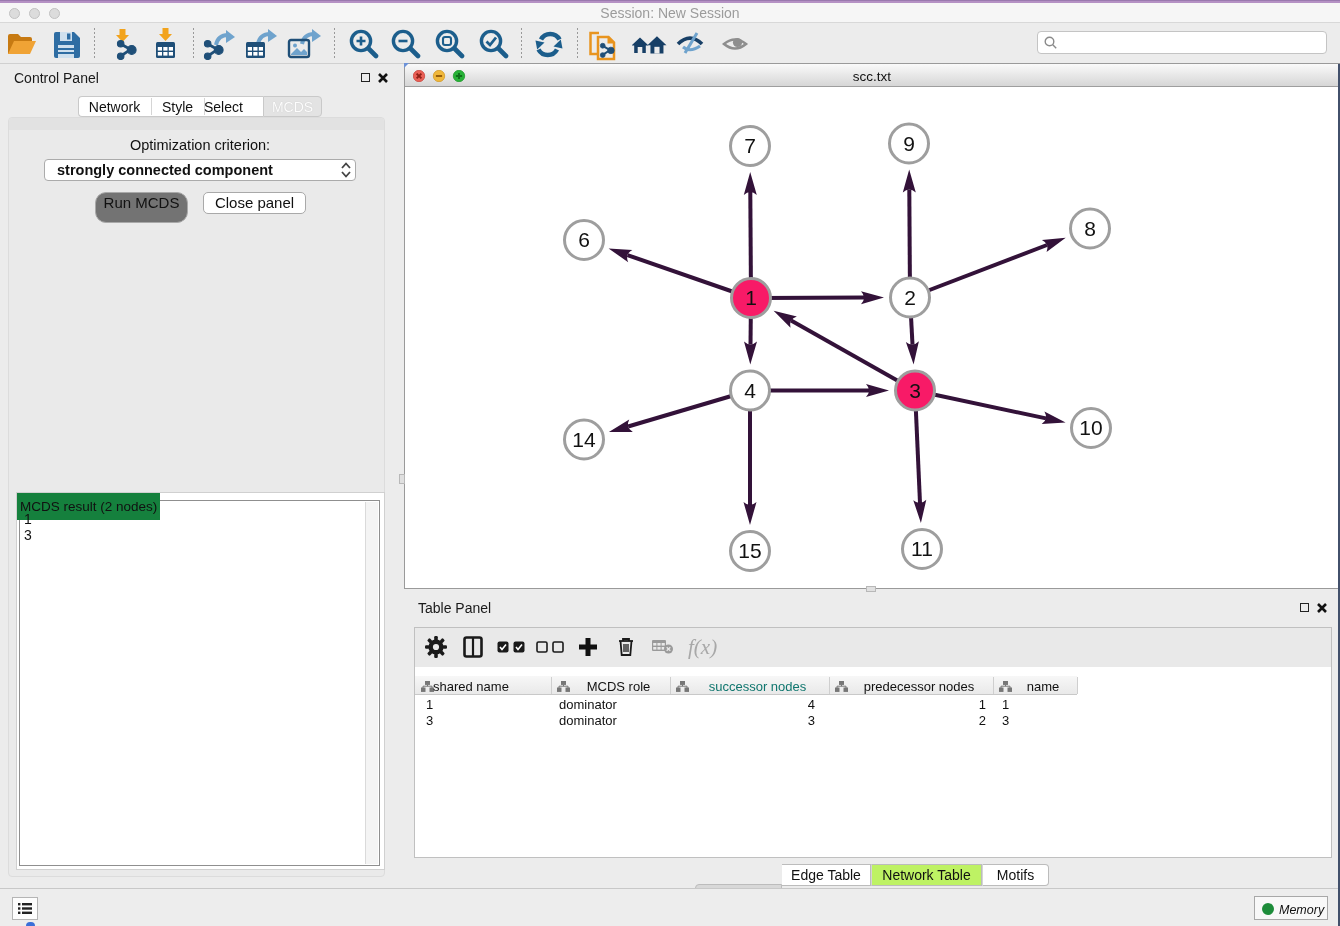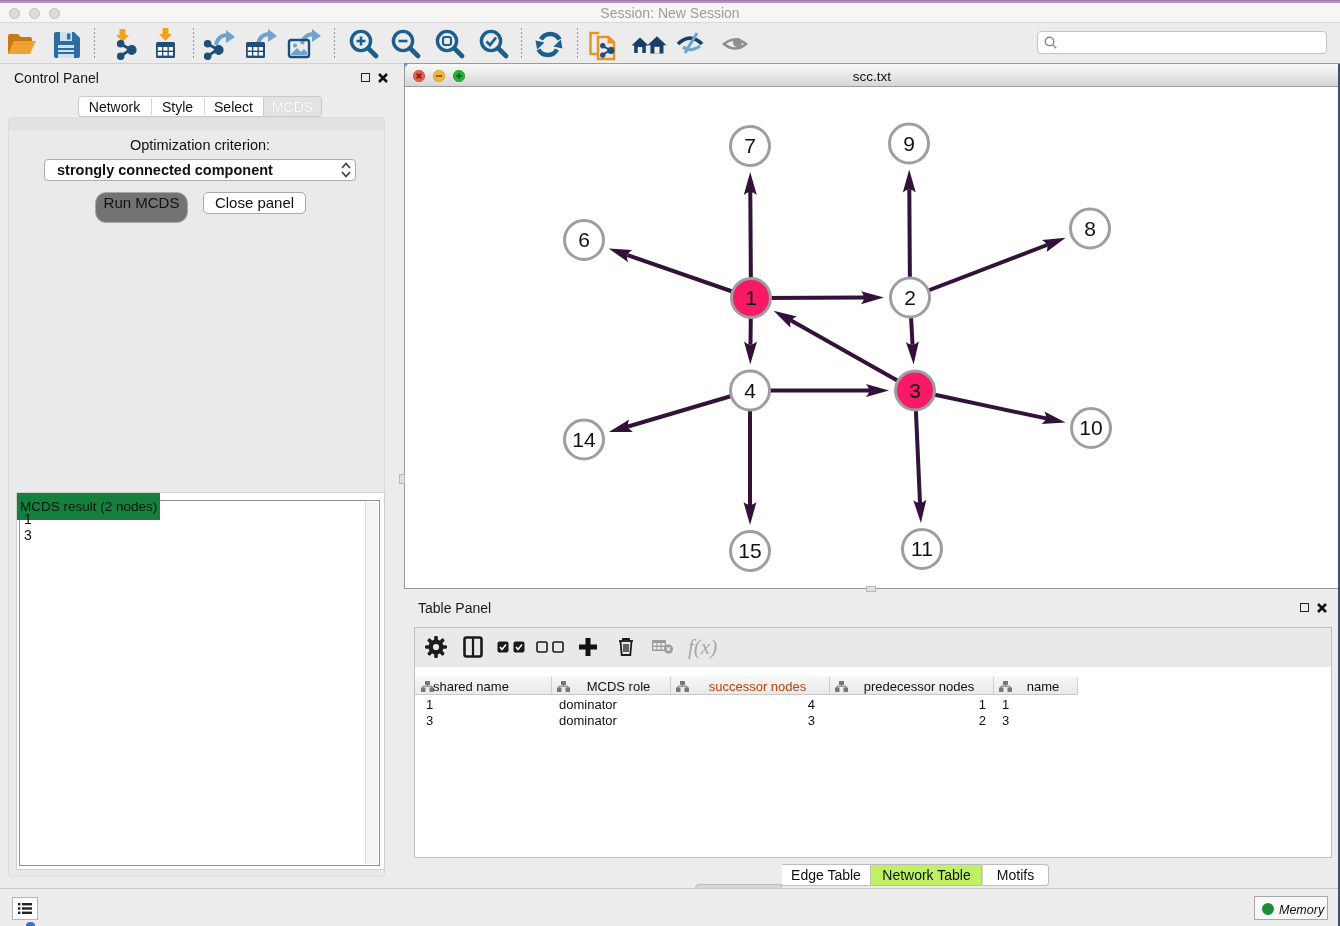--- a/index.html
+++ b/index.html
@@ -176,21 +176,21 @@
 <svg class="abs" style="left:377px;top:72px;" width="12" height="12" viewBox="0 0 12 12">
     <path d="M2 2 L10 10 M10 2 L2 10" stroke="#111" stroke-width="2.6"></path>
   </svg>
 
 <div class="abs" style="left:78px;top:96px;width:185px;height:21px;background:#fff;border:1px solid #c9c9c9;border-right:none;border-radius:4px 0 0 4px;"></div>
 <div class="abs" style="left:263px;top:96px;width:59px;height:21px;background:#e3e3e3;border:1px solid #c9c9c9;border-radius:0 4px 4px 0;"></div>
 <div class="abs" style="left:151px;top:98px;width:1px;height:17px;background:#d5d5d5;"></div>
 <div class="abs" style="left:204px;top:98px;width:1px;height:17px;background:#d5d5d5;"></div>
 <div class="abs" style="left:78px;top:99px;width:73px;text-align:center;font-size:14px;color:#111;">Network</div>
 <div class="abs" style="left:151px;top:99px;width:53px;text-align:center;font-size:14px;color:#111;">Style</div>
-<div class="abs" style="left:204px;top:99px;width:59px;text-align:center;font-size:14px;color:#111;">Select</div>
+<div class="abs" style="left:204px;top:99px;width:59px;font-size:14px;color:#111;">Select</div>
 <div class="abs" style="left:263px;top:99px;width:59px;text-align:center;font-size:14px;color:#fdfdfd;text-shadow:0 0 1px #bbb;">MCDS</div>
 
 <div class="abs" style="left:8px;top:117px;width:377px;height:760px;background:#eaeaea;border:1px solid #dcdcdc;border-radius:4px;"></div>
 <div class="abs" style="left:9px;top:118px;width:375px;height:12px;background:#e2e2e2;border-radius:4px 4px 0 0;"></div>
 <div class="abs" style="left:0;top:137px;width:400px;text-align:center;font-size:14.5px;color:#111;">Optimization criterion:</div>
 
 <div class="abs" style="left:44px;top:159px;width:312px;height:22px;background:#fff;border:1px solid #ababab;border-radius:4px;"></div>
 <div class="abs" style="left:57px;top:162px;font-size:14.5px;color:#111;font-weight:bold;">strongly connected component</div>
 <svg class="abs" style="left:339px;top:162px;" width="14" height="16" viewBox="0 0 14 16">
     <path d="M3 6 L7 1.5 L11 6" fill="none" stroke="#444" stroke-width="1.8"></path>
@@ -371,21 +371,21 @@
 <div class="abs" style="left:569px;top:679px;width:99px;text-align:center;font-size:13px;color:#111;">MCDS role</div>
 <div class="abs" style="left:670px;top:677px;width:1px;height:17px;background:#cfcfcf;"></div>
 <svg class="abs" style="left:676px;top:681px;" width="13" height="11" viewBox="0 0 13 11">
     <g fill="#777" stroke="#777">
       <rect x="4.5" y="0" width="4" height="3.4"></rect>
       <rect x="0" y="7" width="4" height="3.4"></rect>
       <rect x="9" y="7" width="4" height="3.4"></rect>
       <path d="M6.5 3.4 V5.2 M2 7 V5.2 H11 V7" fill="none" stroke-width="1"></path>
     </g>
   </svg>
-<div class="abs" style="left:688px;top:679px;width:139px;text-align:center;font-size:13px;color:#c2410c;">successor nodes</div>
+<div class="abs" style="left:688px;top:679px;width:139px;text-align:center;font-size:13px;color:#0f766e;">successor nodes</div>
 <div class="abs" style="left:829px;top:677px;width:1px;height:17px;background:#cfcfcf;"></div>
 <svg class="abs" style="left:835px;top:681px;" width="13" height="11" viewBox="0 0 13 11">
     <g fill="#777" stroke="#777">
       <rect x="4.5" y="0" width="4" height="3.4"></rect>
       <rect x="0" y="7" width="4" height="3.4"></rect>
       <rect x="9" y="7" width="4" height="3.4"></rect>
       <path d="M6.5 3.4 V5.2 M2 7 V5.2 H11 V7" fill="none" stroke-width="1"></path>
     </g>
   </svg>
 <div class="abs" style="left:847px;top:679px;width:144px;text-align:center;font-size:13px;color:#111;">predecessor nodes</div>

